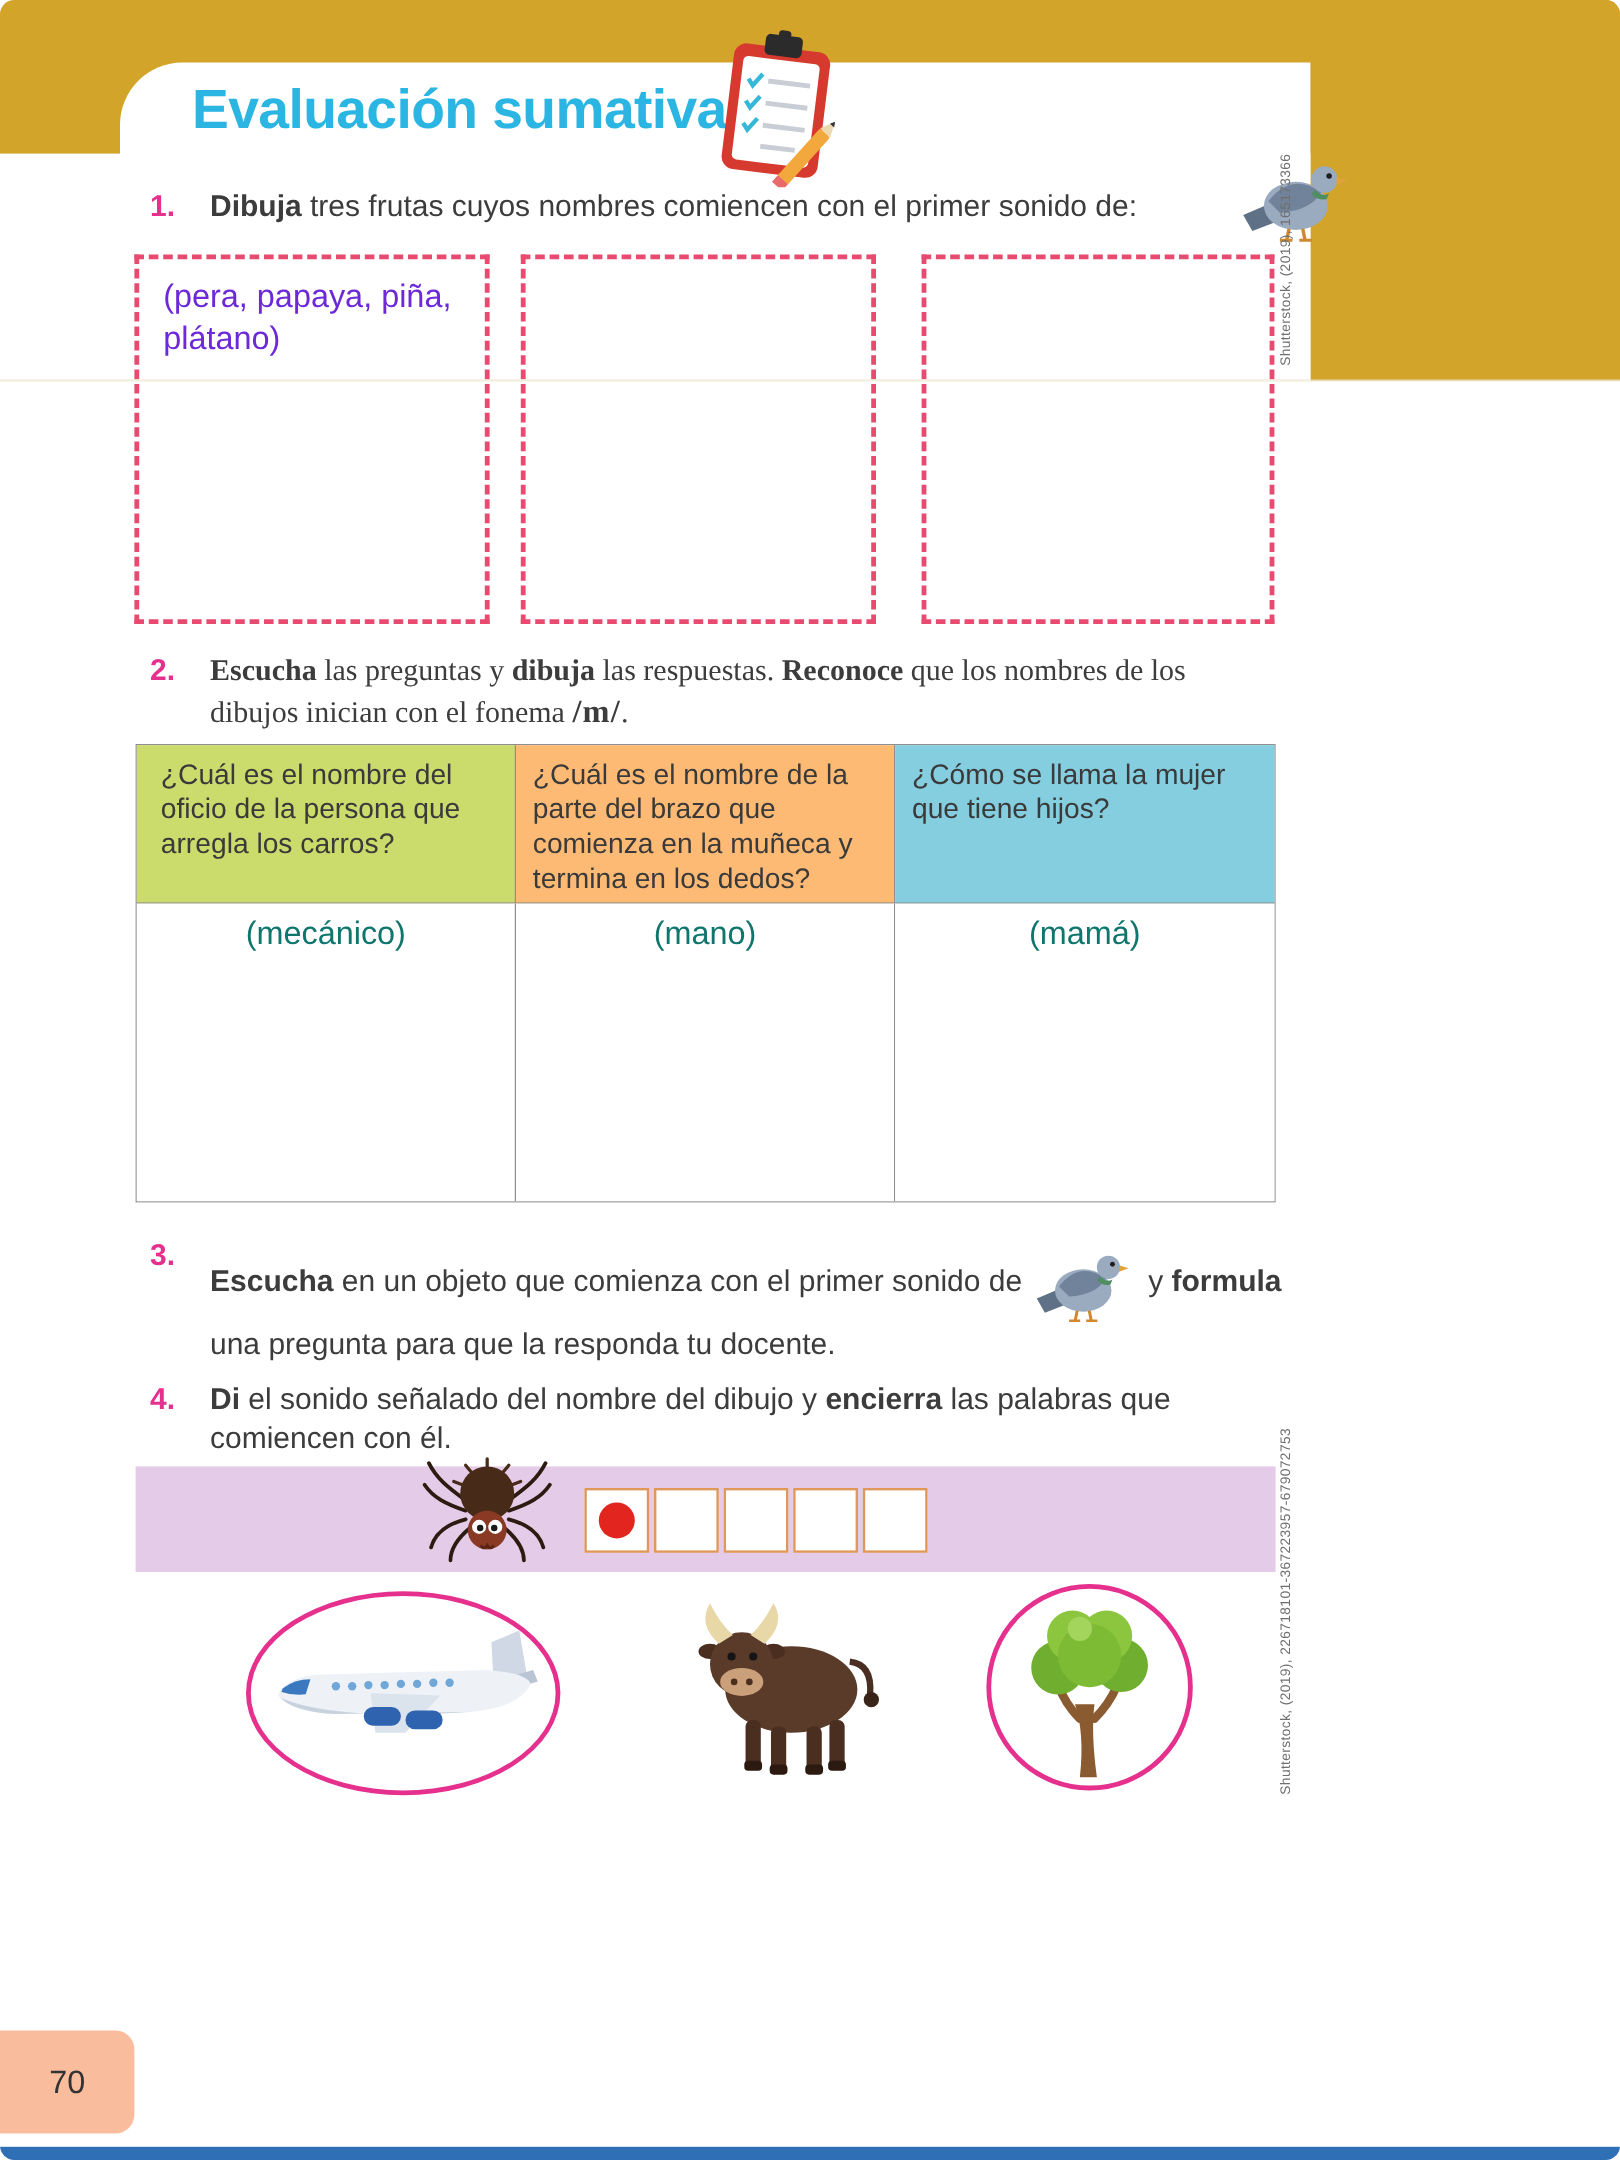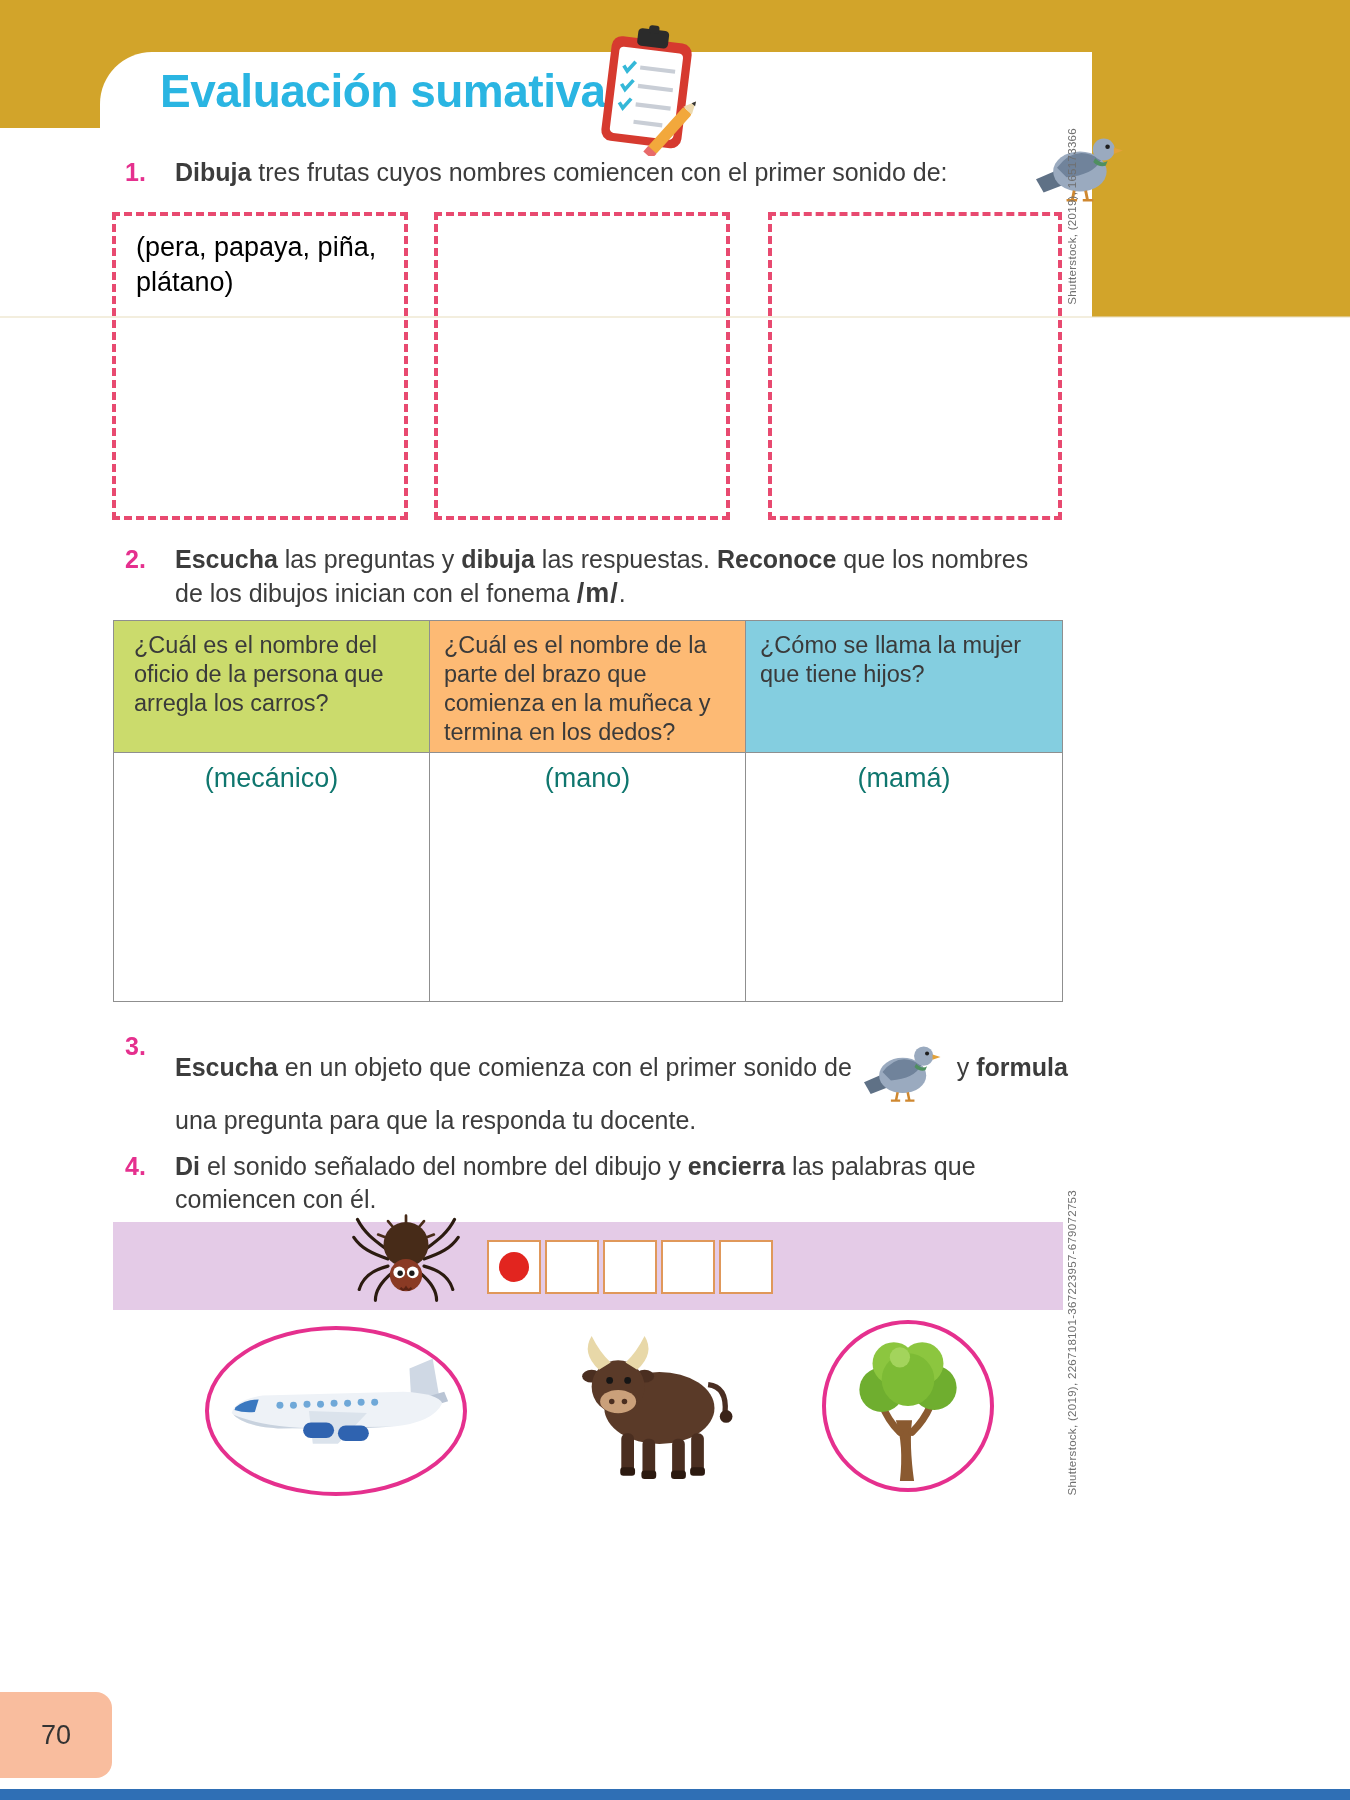--- a/index.html
+++ b/index.html
@@ -1,17 +1,17 @@
 <!DOCTYPE html>
 <html><head>
 <meta charset="utf-8">
 <style>
   html,body{margin:0;padding:0;background:#ffffff;}
   #page{position:relative;width:1350px;height:1800px;background:#fff;overflow:hidden;
-        font-family:"Liberation Sans","DejaVu Sans",sans-serif;color:#3c3c3c;}
+        font-family:"Liberation Sans","DejaVu Sans",sans-serif;color:#3c3c3c;border-radius:12px;}
 
   .gold-top{position:absolute;left:0;top:0;width:100%;height:128px;background:#d2a42a;z-index:1;}
   .gold-right{position:absolute;left:1092px;top:0;width:258px;height:317px;background:#d2a42a;z-index:1;}
   .white-card{position:absolute;left:100px;top:52px;width:992px;height:266px;background:#fff;
               border-top-left-radius:52px;z-index:2;}
   .faint-line{position:absolute;left:0;top:316px;width:100%;height:2px;background:#e9e0c2;opacity:.55;z-index:6;}
 
   .title{position:absolute;left:160px;top:64px;font-size:46px;font-weight:700;color:#2ab5e2;
          letter-spacing:-.5px;z-index:3;}
   .clipboard{position:absolute;left:588px;top:24px;width:124px;height:132px;z-index:4;}
@@ -22,29 +22,29 @@
   .b{font-weight:700;}
   .phoneme{font-weight:700;font-size:27px;letter-spacing:1px;}
 
   #item1{left:125px;top:156px;width:960px;}
   .pigeon-top{position:absolute;left:1030px;top:120px;width:96px;height:84px;z-index:4;}
 
   .dashed-box{position:absolute;border:4px dashed #e84a70;box-sizing:border-box;z-index:3;background:transparent;}
   #dbox1{left:112px;top:212px;width:296px;height:308px;padding:14px 20px;}
   #dbox2{left:434px;top:212px;width:296px;height:308px;}
   #dbox3{left:768px;top:212px;width:294px;height:308px;}
-  .hint{color:#000000;font-size:27px;line-height:1.28;}
+  .hint{color:#6d28d9;font-size:27px;line-height:1.28;}
 
   .credit{position:absolute;writing-mode:vertical-rl;transform:rotate(180deg);font-size:11.5px;
           color:#6f6f6f;z-index:7;letter-spacing:.3px;white-space:nowrap;}
   #credit-top{left:1066px;top:128px;}
   #credit-bottom{left:1066px;top:1190px;}
 
   #item2{left:125px;top:543px;width:950px;}
-  #item2 .itembody{width:885px;}
+  #item2 .itembody{width:885px;font-family:Liberation Serif, serif;}
 
   .qtable{position:absolute;left:113px;top:620px;width:950px;z-index:3;display:grid;
           grid-template-columns:1fr 1fr 1fr;border:1px solid #8f8f8f;box-sizing:border-box;}
   .qtable .cell{border-right:1px solid #8f8f8f;box-sizing:border-box;}
   .qtable .cell:nth-child(3n){border-right:none;}
   .th-cell{height:132px;padding:10px 14px;font-size:23.5px;line-height:1.24;color:#3a3a3a;
            border-bottom:1px solid #8f8f8f;}
   .th-green{background:#cbdb6c;padding-left:20px;}
   .th-pink{background:#fdba74;}
   .th-blue{background:#84cee0;}

